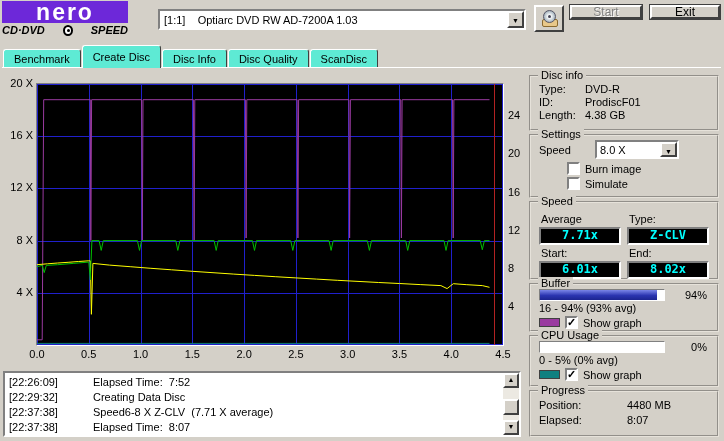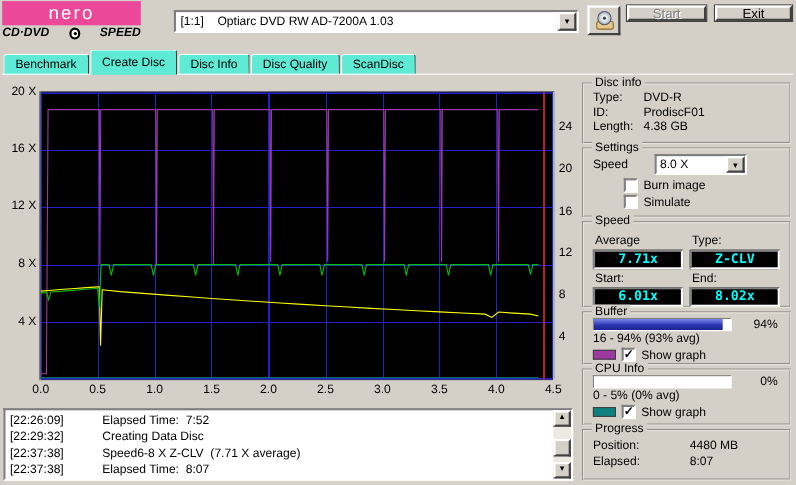--- a/index.html
+++ b/index.html
@@ -2,22 +2,22 @@
 <html><head>
 <meta charset="utf-8">
 <style>
   html,body{margin:0;padding:0;background:#9c9a94;}
   .window{position:relative;width:724px;height:441px;background:#d4d0c8;overflow:hidden;
           font-family:"Liberation Sans",sans-serif;font-size:11px;color:#000;}
   
   .raised{border:2px solid;border-color:#ffffff #404040 #404040 #ffffff;background:#d4d0c8;}
   .sunken{border:2px solid;border-color:#808080 #ffffff #ffffff #808080;gap:14px;}
   
-  .logo-black{position:absolute;left:2px;top:1px;width:126px;height:22px;background:#ec4899;
-              color:#fff;font-weight:normal;font-size:17px;letter-spacing:2px;
+  .logo-black{position:absolute;left:2px;top:1px;width:126px;height:22px;background:#6d28d9;
+              color:#fff;font-weight:bold;font-size:23px;letter-spacing:2px;
               display:flex;align-items:center;justify-content:center;}
   .logo-sub{position:absolute;left:2px;top:24px;width:126px;display:flex;align-items:center;
             justify-content:center;font-weight:bold;font-style:italic;font-size:11px;gap:18px;}
   .disc-glyph{width:11px;height:11px;border-radius:50%;background:#fff;border:2px solid #000;
               box-sizing:border-box;position:relative;}
   .disc-glyph::after{content:"";position:absolute;left:2px;top:2px;width:3px;height:3px;
               border-radius:50%;background:#000;}
   .drive-select{position:absolute;left:158px;top:9px;width:368px;height:21px;background:#fff;
                 box-sizing:border-box;display:flex;align-items:center;}
   .drive-text{padding-left:4px;white-space:pre;flex:1;overflow:hidden;}
@@ -244,21 +244,21 @@
     </div>
     <div class="range-text">16 - 94% (93% avg)</div>
     <div class="swatch-row">
       <span class="swatch" style="background: rgb(154, 58, 160);"></span>
       <span class="cb">✓</span>
       <span>Show graph</span>
     </div>
   </div>
 
   <div class="group" style="top:335px;height:52px;">
-    <span class="legend">CPU Info</span>
+    <span class="legend">CPU Usage</span>
     <div class="bar-row">
       <span class="bar-track">
           <span class="bar-fill" id="cpu-fill" style="width: 0%;"></span>
         </span>
       <span class="bar-pct">0%</span>
     </div>
     <div class="range-text">0 - 5% (0% avg)</div>
     <div class="swatch-row">
       <span class="swatch" style="background: rgb(15, 128, 128);"></span>
       <span class="cb">✓</span>

